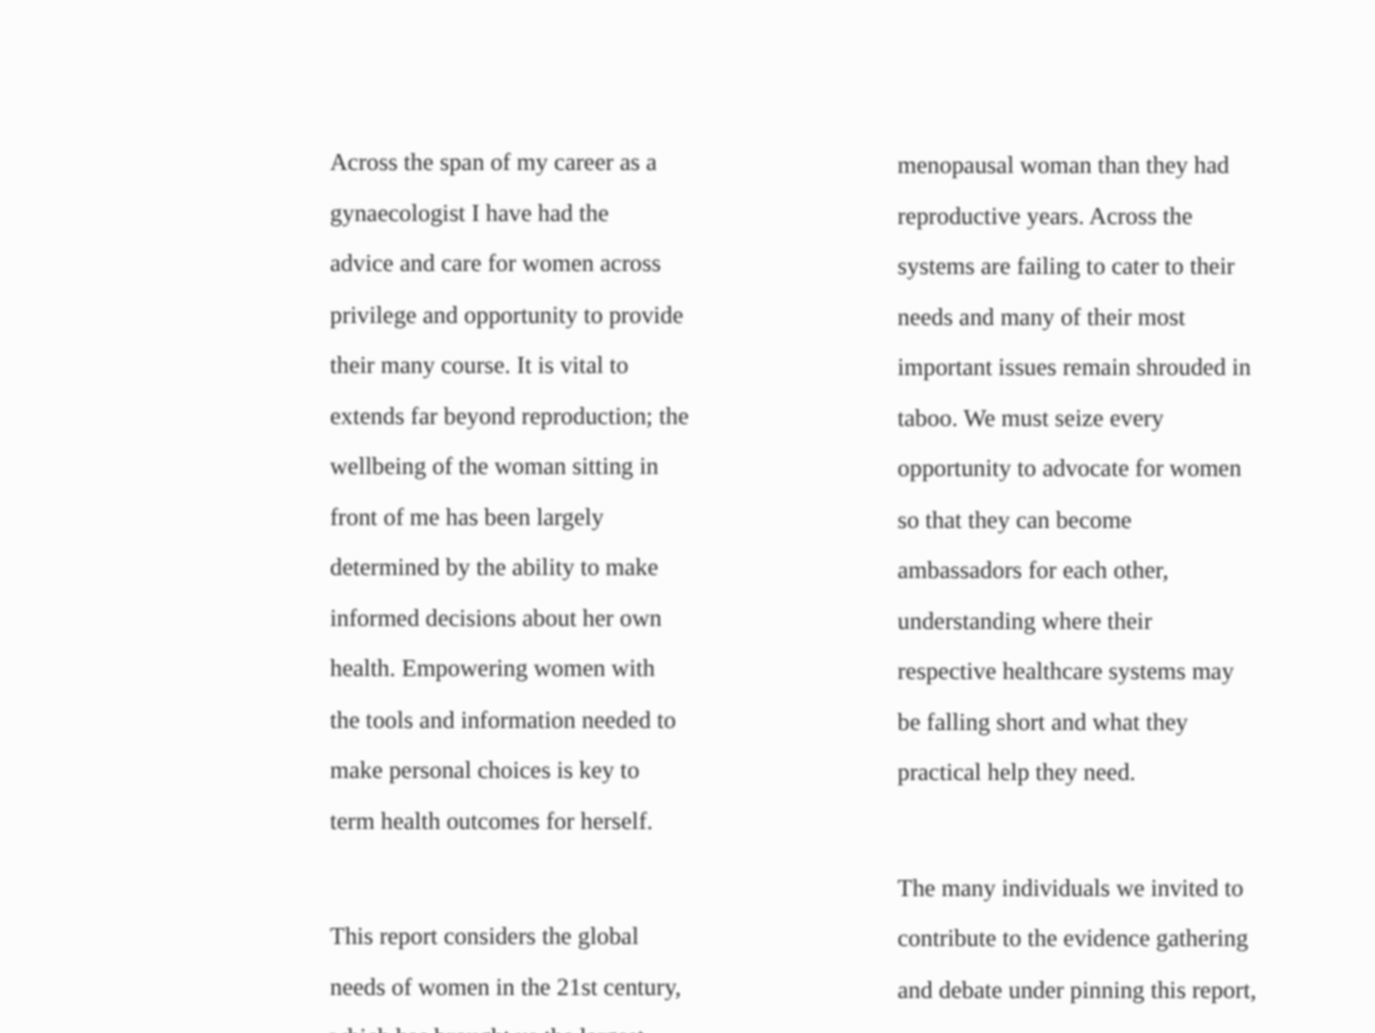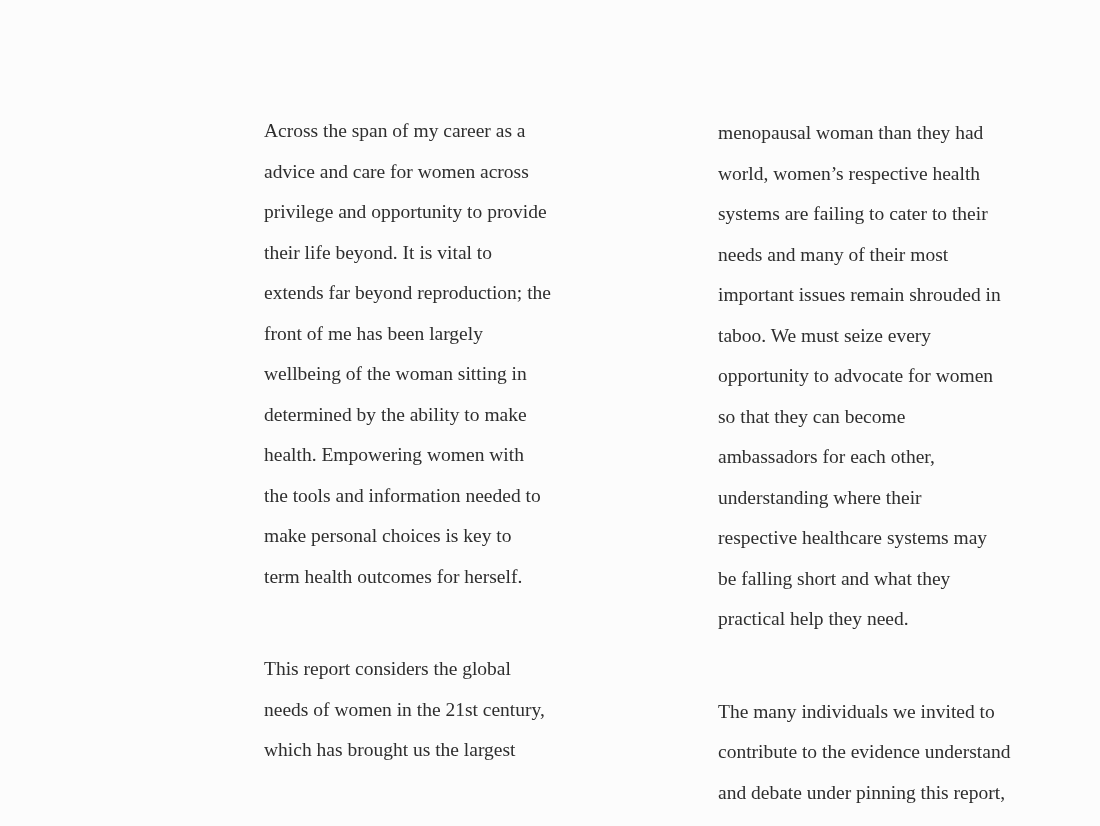--- a/index.html
+++ b/index.html
@@ -53,58 +53,60 @@
   .cutoff-hint.right { left: 678px; width: 330px; }
 </style>
 </head>
 <body>
 
 <div class="page">
 
   <div class="column column-left">
     <div class="paragraph">
         <div class="line">Across the span of my career as a</div>
+        <div class="line">gynaecologist I have had the</div>
         <div class="line">advice and care for women across</div>
         <div class="line">privilege and opportunity to provide</div>
-        <div class="line">their life beyond. It is vital to</div>
+        <div class="line">their many course. It is vital to</div>
         <div class="line">extends far beyond reproduction; the</div>
+        <div class="line">wellbeing of the woman sitting in</div>
         <div class="line">front of me has been largely</div>
-        <div class="line">wellbeing of the woman sitting in</div>
         <div class="line">determined by the ability to make</div>
+        <div class="line">informed decisions about her own</div>
         <div class="line">health. Empowering women with</div>
         <div class="line">the tools and information needed to</div>
         <div class="line">make personal choices is key to</div>
         <div class="line">term health outcomes for herself.</div>
       </div>
     <div class="paragraph">
         <div class="line">This report considers the global</div>
         <div class="line">needs of women in the 21st century,</div>
         <div class="line">which has brought us the largest</div>
       </div>
   </div>
 
   <div class="column column-right">
     <div class="paragraph">
         <div class="line">menopausal woman than they had</div>
-        <div class="line">world, women’s respective health</div>
+        <div class="line">reproductive years. Across the</div>
         <div class="line">systems are failing to cater to their</div>
         <div class="line">needs and many of their most</div>
         <div class="line">important issues remain shrouded in</div>
         <div class="line">taboo. We must seize every</div>
         <div class="line">opportunity to advocate for women</div>
         <div class="line">so that they can become</div>
         <div class="line">ambassadors for each other,</div>
         <div class="line">understanding where their</div>
         <div class="line">respective healthcare systems may</div>
         <div class="line">be falling short and what they</div>
         <div class="line">practical help they need.</div>
       </div>
     <div class="paragraph">
         <div class="line">The many individuals we invited to</div>
-        <div class="line">contribute to the evidence understand</div>
+        <div class="line">contribute to the evidence gathering</div>
         <div class="line">and debate under pinning this report,</div>
       </div>
   </div>
 
   <div class="cutoff-hint left"></div>
   <div class="cutoff-hint right"></div>
 
 </div>
 
 </body></html>

